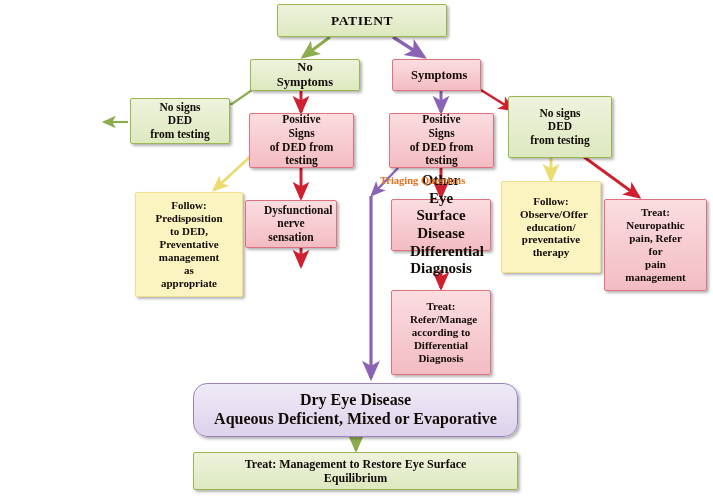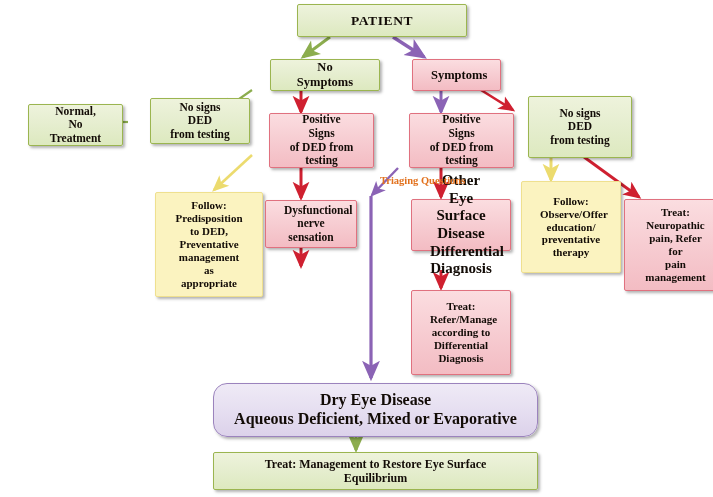--- a/index.html
+++ b/index.html
@@ -32,21 +32,20 @@
     align-items: center;
     justify-content: center;
     text-align: center;
     font-weight: bold;
     color: #120b06;
     line-height: 1.18;
     border-radius: 2px;
     padding: 3px 18px;
     box-shadow: 2px 2px 3px rgba(0,0,0,0.30);
     z-index: 2;
-    margin-left: 20px;
   }
   .node .inner { width: 100%; }
   
   .n-green {
     background: linear-gradient(180deg,#eef3dc 0%,#e6eed0 45%,#dde9bf 100%);
     border: 1px solid #9bb550;
   }
   
   .n-pink {
     background: linear-gradient(180deg,#fbdde0 0%,#f7ced3 45%,#f3bcc3 100%);
@@ -142,26 +141,20 @@
     <span class="inner">Symptoms</span>
   </div>
 
   <div class="node n-green" style="left:130px; top:98px; width:100px; height:46px; font-size:11.5px;">
     <span class="inner">
       <span class="ttl">No signs DED</span>
       <span class="ttl">from testing</span>
     </span>
   </div>
 
-  <div class="node n-green" style="left:8px; top:104px; width:95px; height:42px; font-size:11.5px;">
-    <span class="inner">
-      <span class="ttl">Normal, No</span>
-      <span class="ttl">Treatment</span>
-    </span>
-  </div>
 
   <div class="node n-pink" style="left:249px; top:113px; width:105px; height:55px; font-size:11.5px;">
     <span class="inner">
       <span class="ttl">Positive Signs</span>
       <span class="ttl">of DED from</span>
       <span class="ttl">testing</span>
     </span>
   </div>
 
   <div class="node n-pink" style="left:389px; top:113px; width:105px; height:55px; font-size:11.5px;">

